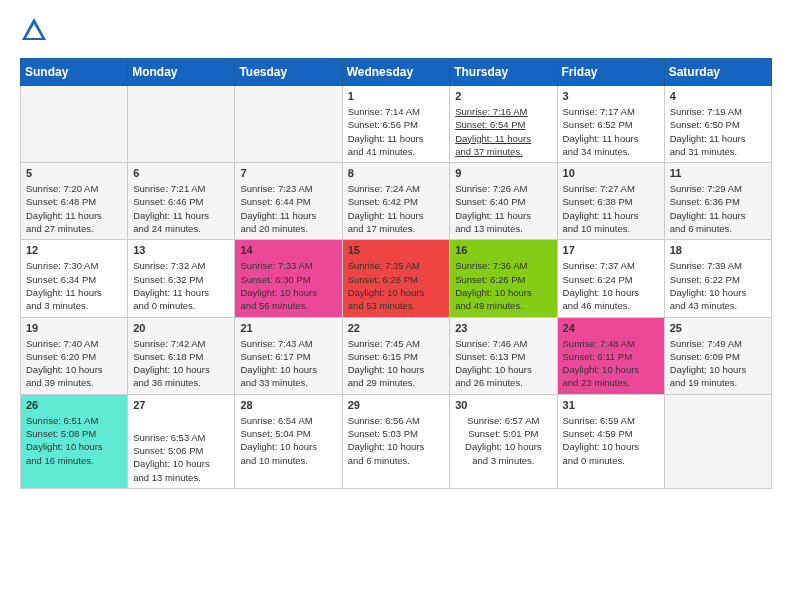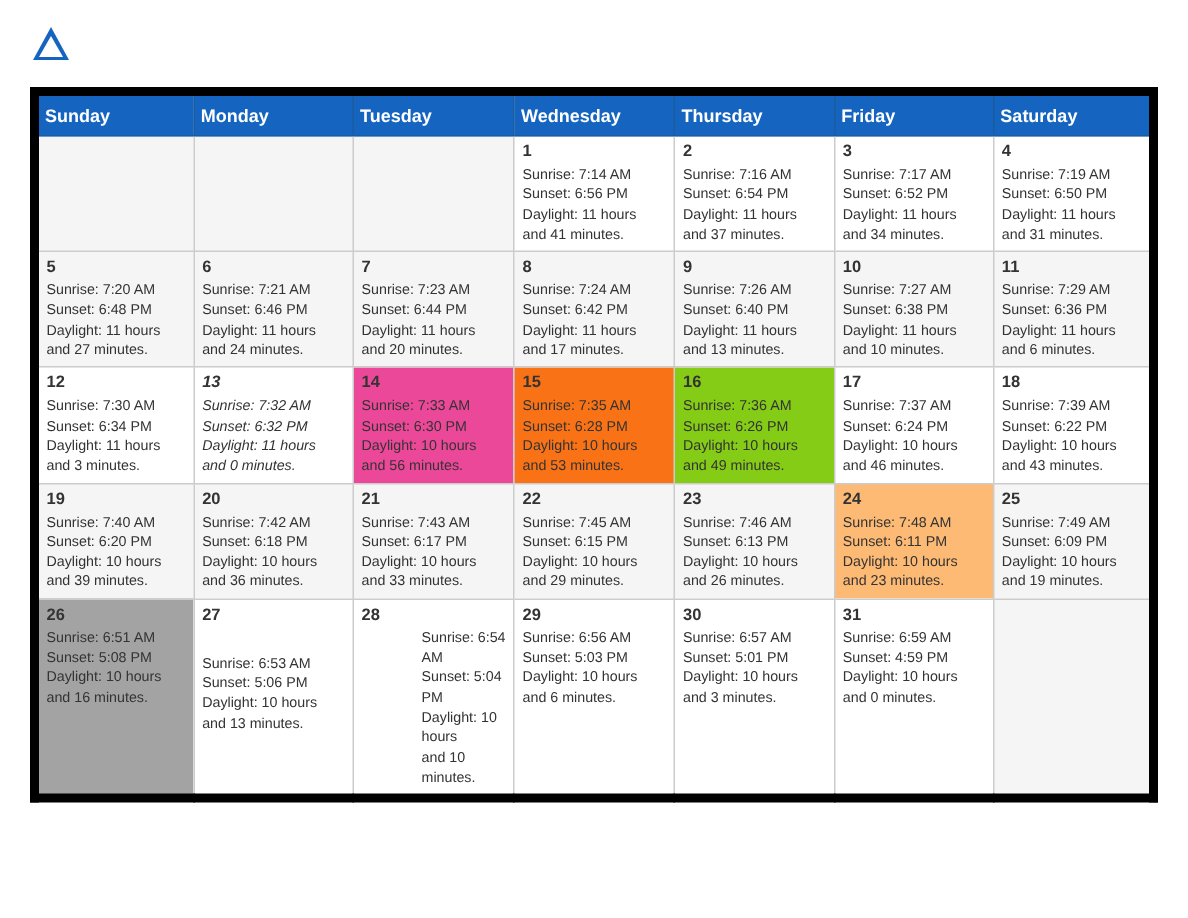--- a/index.html
+++ b/index.html
@@ -47,21 +47,21 @@
       color: #333;
       font-weight: 300;
     }
     .title-block .location {
       font-size: 14px;
       color: #555;
     }
     .calendar {
       width: 100%;
       border-collapse: collapse;
-      border: 6px solid #000000;
+      border: 1px solid #000000;
     }
     .calendar th {
       background: #1565c0;
       color: #fff;
       font-size: 12px;
       font-weight: bold;
       padding: 6px 4px;
       text-align: left;
       border: 1px solid #1a5ca0;
     }
@@ -136,21 +136,21 @@
           <td class="empty" style="background: rgb(245, 245, 245);"></td>
           <td style="background: rgb(255, 255, 255);">
             <span class="day-num">1</span>
             <div class="day-info" style="white-space: pre-line;">Sunrise: 7:14 AM
 Sunset: 6:56 PM
 Daylight: 11 hours
 and 41 minutes.</div>
           </td>
           <td style="background: rgb(255, 255, 255);">
             <span class="day-num">2</span>
-            <div class="day-info" style="white-space: pre-line;">Sunrise: 7:16 AM
+            <div class="day-info" style="white-space: pre-line; text-decoration: underline;">Sunrise: 7:16 AM
 Sunset: 6:54 PM
 Daylight: 11 hours
 and 37 minutes.</div>
           </td>
           <td style="background: rgb(255, 255, 255);">
             <span class="day-num">3</span>
             <div class="day-info" style="white-space: pre-line;">Sunrise: 7:17 AM
 Sunset: 6:52 PM
 Daylight: 11 hours
 and 34 minutes.</div>
@@ -215,35 +215,35 @@
           </td>
         </tr>
         <tr>
           <td style="background: rgb(255, 255, 255);">
             <span class="day-num">12</span>
             <div class="day-info" style="white-space: pre-line;">Sunrise: 7:30 AM
 Sunset: 6:34 PM
 Daylight: 11 hours
 and 3 minutes.</div>
           </td>
-          <td style="background: rgb(255, 255, 255); font-style: italic;">
+          <td style="background: rgb(255, 255, 255);">
             <span class="day-num">13</span>
             <div class="day-info" style="white-space: pre-line;">Sunrise: 7:32 AM
 Sunset: 6:32 PM
 Daylight: 11 hours
 and 0 minutes.</div>
           </td>
           <td style="background: #ec4899;">
             <span class="day-num">14</span>
             <div class="day-info" style="white-space: pre-line;">Sunrise: 7:33 AM
 Sunset: 6:30 PM
 Daylight: 10 hours
 and 56 minutes.</div>
           </td>
-          <td style="background: #f97316;">
+          <td style="background: #ef4444;">
             <span class="day-num">15</span>
             <div class="day-info" style="white-space: pre-line;">Sunrise: 7:35 AM
 Sunset: 6:28 PM
 Daylight: 10 hours
 and 53 minutes.</div>
           </td>
           <td style="background: #84cc16;">
             <span class="day-num">16</span>
             <div class="day-info" style="white-space: pre-line;">Sunrise: 7:36 AM
 Sunset: 6:26 PM
@@ -294,67 +294,67 @@
 Daylight: 10 hours
 and 29 minutes.</div>
           </td>
           <td style="background: rgb(245, 245, 245);">
             <span class="day-num">23</span>
             <div class="day-info" style="white-space: pre-line;">Sunrise: 7:46 AM
 Sunset: 6:13 PM
 Daylight: 10 hours
 and 26 minutes.</div>
           </td>
-          <td style="background: #fdba74; margin-left: 33px;">
+          <td style="background: #ec4899; margin-left: 33px;">
             <span class="day-num">24</span>
             <div class="day-info" style="white-space: pre-line;">Sunrise: 7:48 AM
 Sunset: 6:11 PM
 Daylight: 10 hours
 and 23 minutes.</div>
           </td>
           <td style="background: rgb(245, 245, 245);">
             <span class="day-num">25</span>
             <div class="day-info" style="white-space: pre-line;">Sunrise: 7:49 AM
 Sunset: 6:09 PM
 Daylight: 10 hours
 and 19 minutes.</div>
           </td>
         </tr>
         <tr>
-          <td style="background: #a3a3a3;">
+          <td style="background: #5eead4;">
             <span class="day-num">26</span>
             <div class="day-info" style="white-space: pre-line;">Sunrise: 6:51 AM
 Sunset: 5:08 PM
 Daylight: 10 hours
 and 16 minutes.</div>
           </td>
           <td style="background: rgb(255, 255, 255);">
             <span class="day-num">27</span>
             <div class="day-info" style="white-space: pre-line; margin-top: 20px;">Sunrise: 6:53 AM
 Sunset: 5:06 PM
 Daylight: 10 hours
 and 13 minutes.</div>
           </td>
           <td style="background: rgb(255, 255, 255);">
             <span class="day-num">28</span>
-            <div class="day-info" style="white-space: pre-line; margin-left: 40px;">Sunrise: 6:54 AM
+            <div class="day-info" style="white-space: pre-line;">Sunrise: 6:54 AM
 Sunset: 5:04 PM
 Daylight: 10 hours
 and 10 minutes.</div>
           </td>
           <td style="background: rgb(255, 255, 255);">
             <span class="day-num">29</span>
             <div class="day-info" style="white-space: pre-line;">Sunrise: 6:56 AM
 Sunset: 5:03 PM
 Daylight: 10 hours
 and 6 minutes.</div>
           </td>
           <td style="background: rgb(255, 255, 255);">
             <span class="day-num">30</span>
-            <div class="day-info" style="white-space: pre-line;">Sunrise: 6:57 AM
+            <div class="day-info" style="white-space: pre-line; text-align: center;">Sunrise: 6:57 AM
 Sunset: 5:01 PM
 Daylight: 10 hours
 and 3 minutes.</div>
           </td>
           <td style="background: rgb(255, 255, 255);">
             <span class="day-num">31</span>
             <div class="day-info" style="white-space: pre-line;">Sunrise: 6:59 AM
 Sunset: 4:59 PM
 Daylight: 10 hours
 and 0 minutes.</div>

